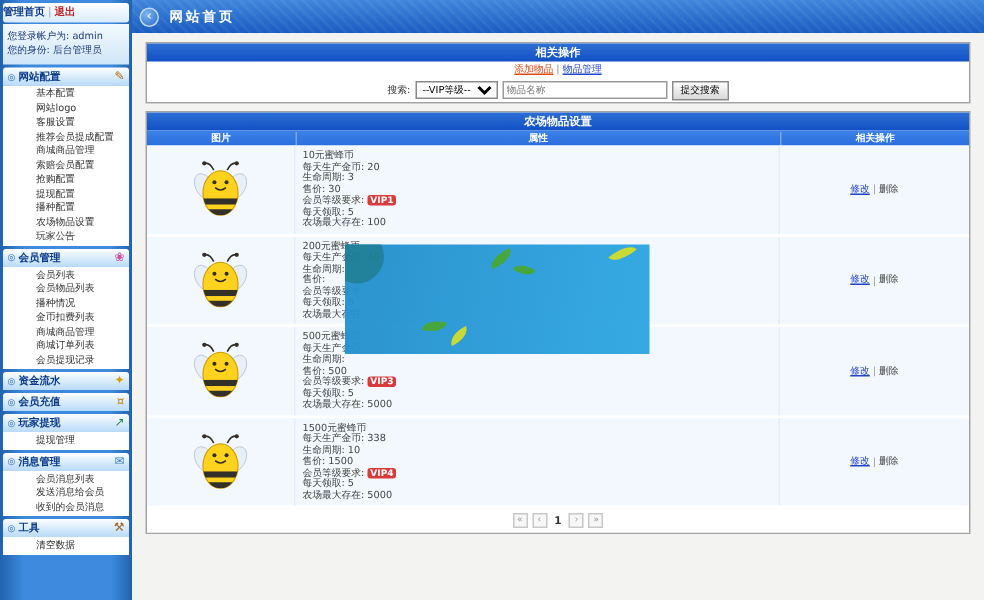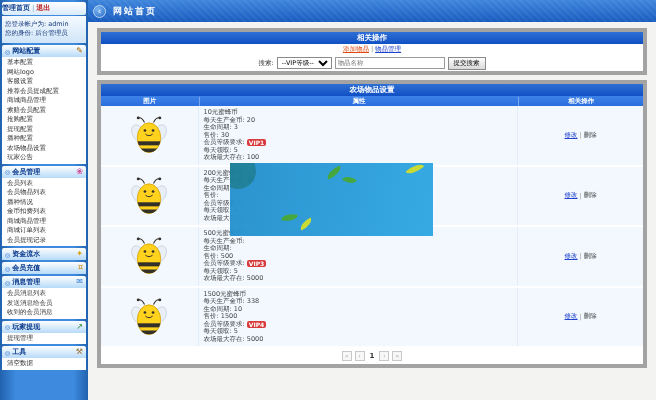--- a/index.html
+++ b/index.html
@@ -25,34 +25,34 @@
   .side-user { background:linear-gradient(#f4fafe,#d0e5f8); font-size:6.5px; color:#1a3a7c;
                padding:4px 3px 5px; margin-top:1px; line-height:9px; }
   .side-sec { margin-top:2px; }
   .sec-head { height:12px; background:linear-gradient(#fdfeff,#b7daf8);
               display:flex; align-items:center; justify-content:space-between;
               padding:0 3px; border-radius:2px 2px 0 0; cursor:pointer; }
   .sec-title { font-size:7px; font-weight:bold; color:#0a3a8c; display:flex; align-items:center; gap:2px; white-space:nowrap; }
   .sec-bullet { font-size:6px; color:#2a6cc8; }
   .sec-icon { font-size:8px; line-height:1; }
   .sec-items { background:#fff; padding:1px 0; }
-  .side-item { font-size:6.5px; color:#333; padding:1px 5px; line-height:7.5px; cursor:pointer; white-space:nowrap; }
+  .side-item { font-size:6.5px; color:#333; padding:1px 22px; line-height:7.5px; cursor:pointer; white-space:nowrap; }
 
   
   .main { position:absolute; left:88px; top:0; width:568px; height:400px; }
   .topbar { height:22px; display:flex; align-items:center; gap:7px; padding-left:5px;
             background:repeating-linear-gradient(45deg,rgba(255,255,255,.05) 0 2px,transparent 2px 5px),
                        linear-gradient(#3f86dc,#1a5cc0); }
   .back-btn { width:13px; height:13px; border-radius:50%; flex:0 0 13px;
               background:radial-gradient(circle at 35% 30%,#7db6f0,#2a6cc8);
               border:1px solid #bcd8f5; color:#fff; font-size:9px; line-height:10px;
               text-align:center; cursor:pointer; }
   .topbar-title { font-size:9px; font-weight:bold; color:#fff; letter-spacing:2px;text-align:right; }
   .content { padding:6px 9px 0; }
-  .panel { border:4px solid #a3a3a3; background:#fff; }
+  .panel { border:1px solid #a3a3a3; background:#fff; }
   .panel-title { height:12px; background:linear-gradient(#2e6fd4,#1150c4); color:#fff;
                  font-size:7.5px; font-weight:bold; text-align:center; line-height:12px; }
   .ops-links { height:11px; line-height:11px; text-align:center; font-size:6.5px; }
   .ops-links a { text-decoration:underline; cursor:pointer; }
   .link-add { color:#e04a12; } .link-manage { color:#2244cc; }
   .ops-links .sep { color:#888; margin:0 2px; }
   .ops-search { height:16px; display:flex; align-items:center; justify-content:center;
                 gap:3px; font-size:6.5px; color:#333; }
   .ops-search select { font-size:6.5px; height:12px; border:1px solid #8a8a8a; background:#fff; font-family:inherit; }
   .ops-search input  { font-size:6.5px; height:12px; width:110px; border:1px solid #9a9a9a; padding:0 2px; font-family:inherit; }
@@ -191,41 +191,41 @@
             <span>会员充值</span>
           </span>
         <span class="sec-icon" style="color:#c98a12">¤</span>
       </div>
     </div>
 
     <div class="side-sec">
       <div class="sec-head">
         <span class="sec-title">
             <span class="sec-bullet">◎</span>
+            <span>玩家提现</span>
+          </span>
+        <span class="sec-icon" style="color:#2e8b44">↗</span>
+      </div>
+      <div class="sec-items">
+        <div class="side-item">提现管理</div>
+      </div>
+    </div>
+
+    <div class="side-sec">
+      <div class="sec-head">
+        <span class="sec-title">
+            <span class="sec-bullet">◎</span>
             <span>消息管理</span>
           </span>
         <span class="sec-icon" style="color:#3a7fd0">✉</span>
       </div>
       <div class="sec-items">
         <div class="side-item">会员消息列表</div>
         <div class="side-item">发送消息给会员</div>
         <div class="side-item">收到的会员消息</div>
-      </div>
-    </div>
-
-    <div class="side-sec">
-      <div class="sec-head">
-        <span class="sec-title">
-            <span class="sec-bullet">◎</span>
-            <span>玩家提现</span>
-          </span>
-        <span class="sec-icon" style="color:#2e8b44">↗</span>
-      </div>
-      <div class="sec-items">
-        <div class="side-item">提现管理</div>
       </div>
     </div>
 
     <div class="side-sec">
       <div class="sec-head">
         <span class="sec-title">
             <span class="sec-bullet">◎</span>
             <span>工具</span>
           </span>
         <span class="sec-icon" style="color:#9a6a2a">⚒</span>

